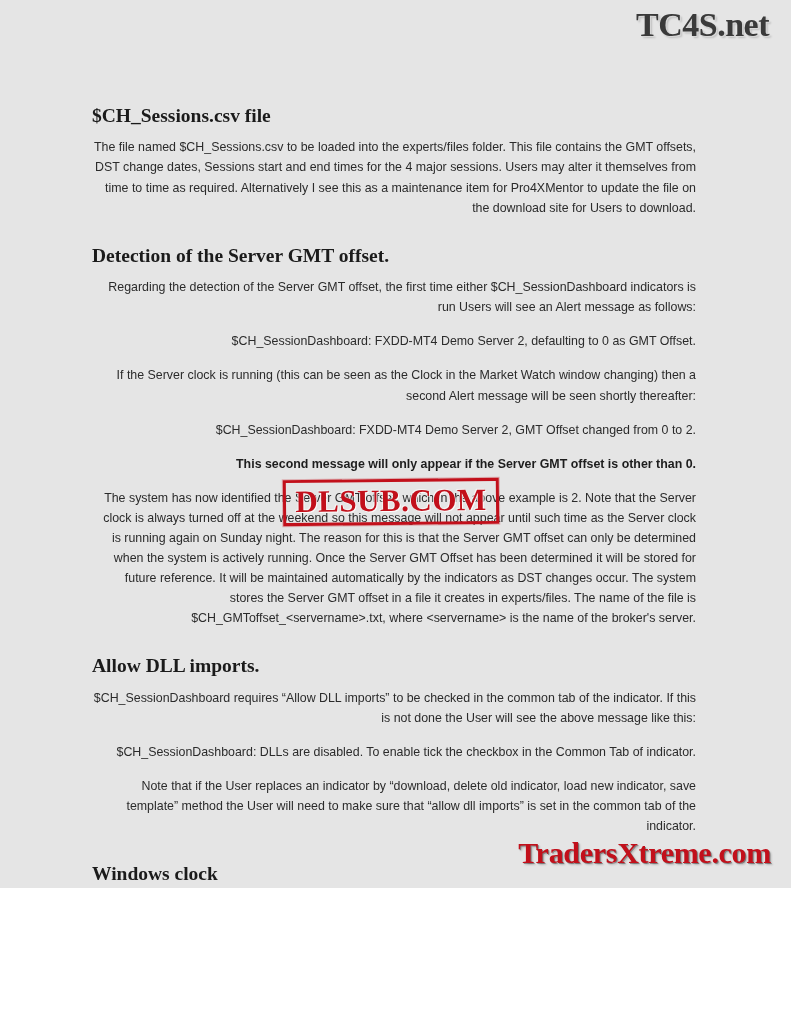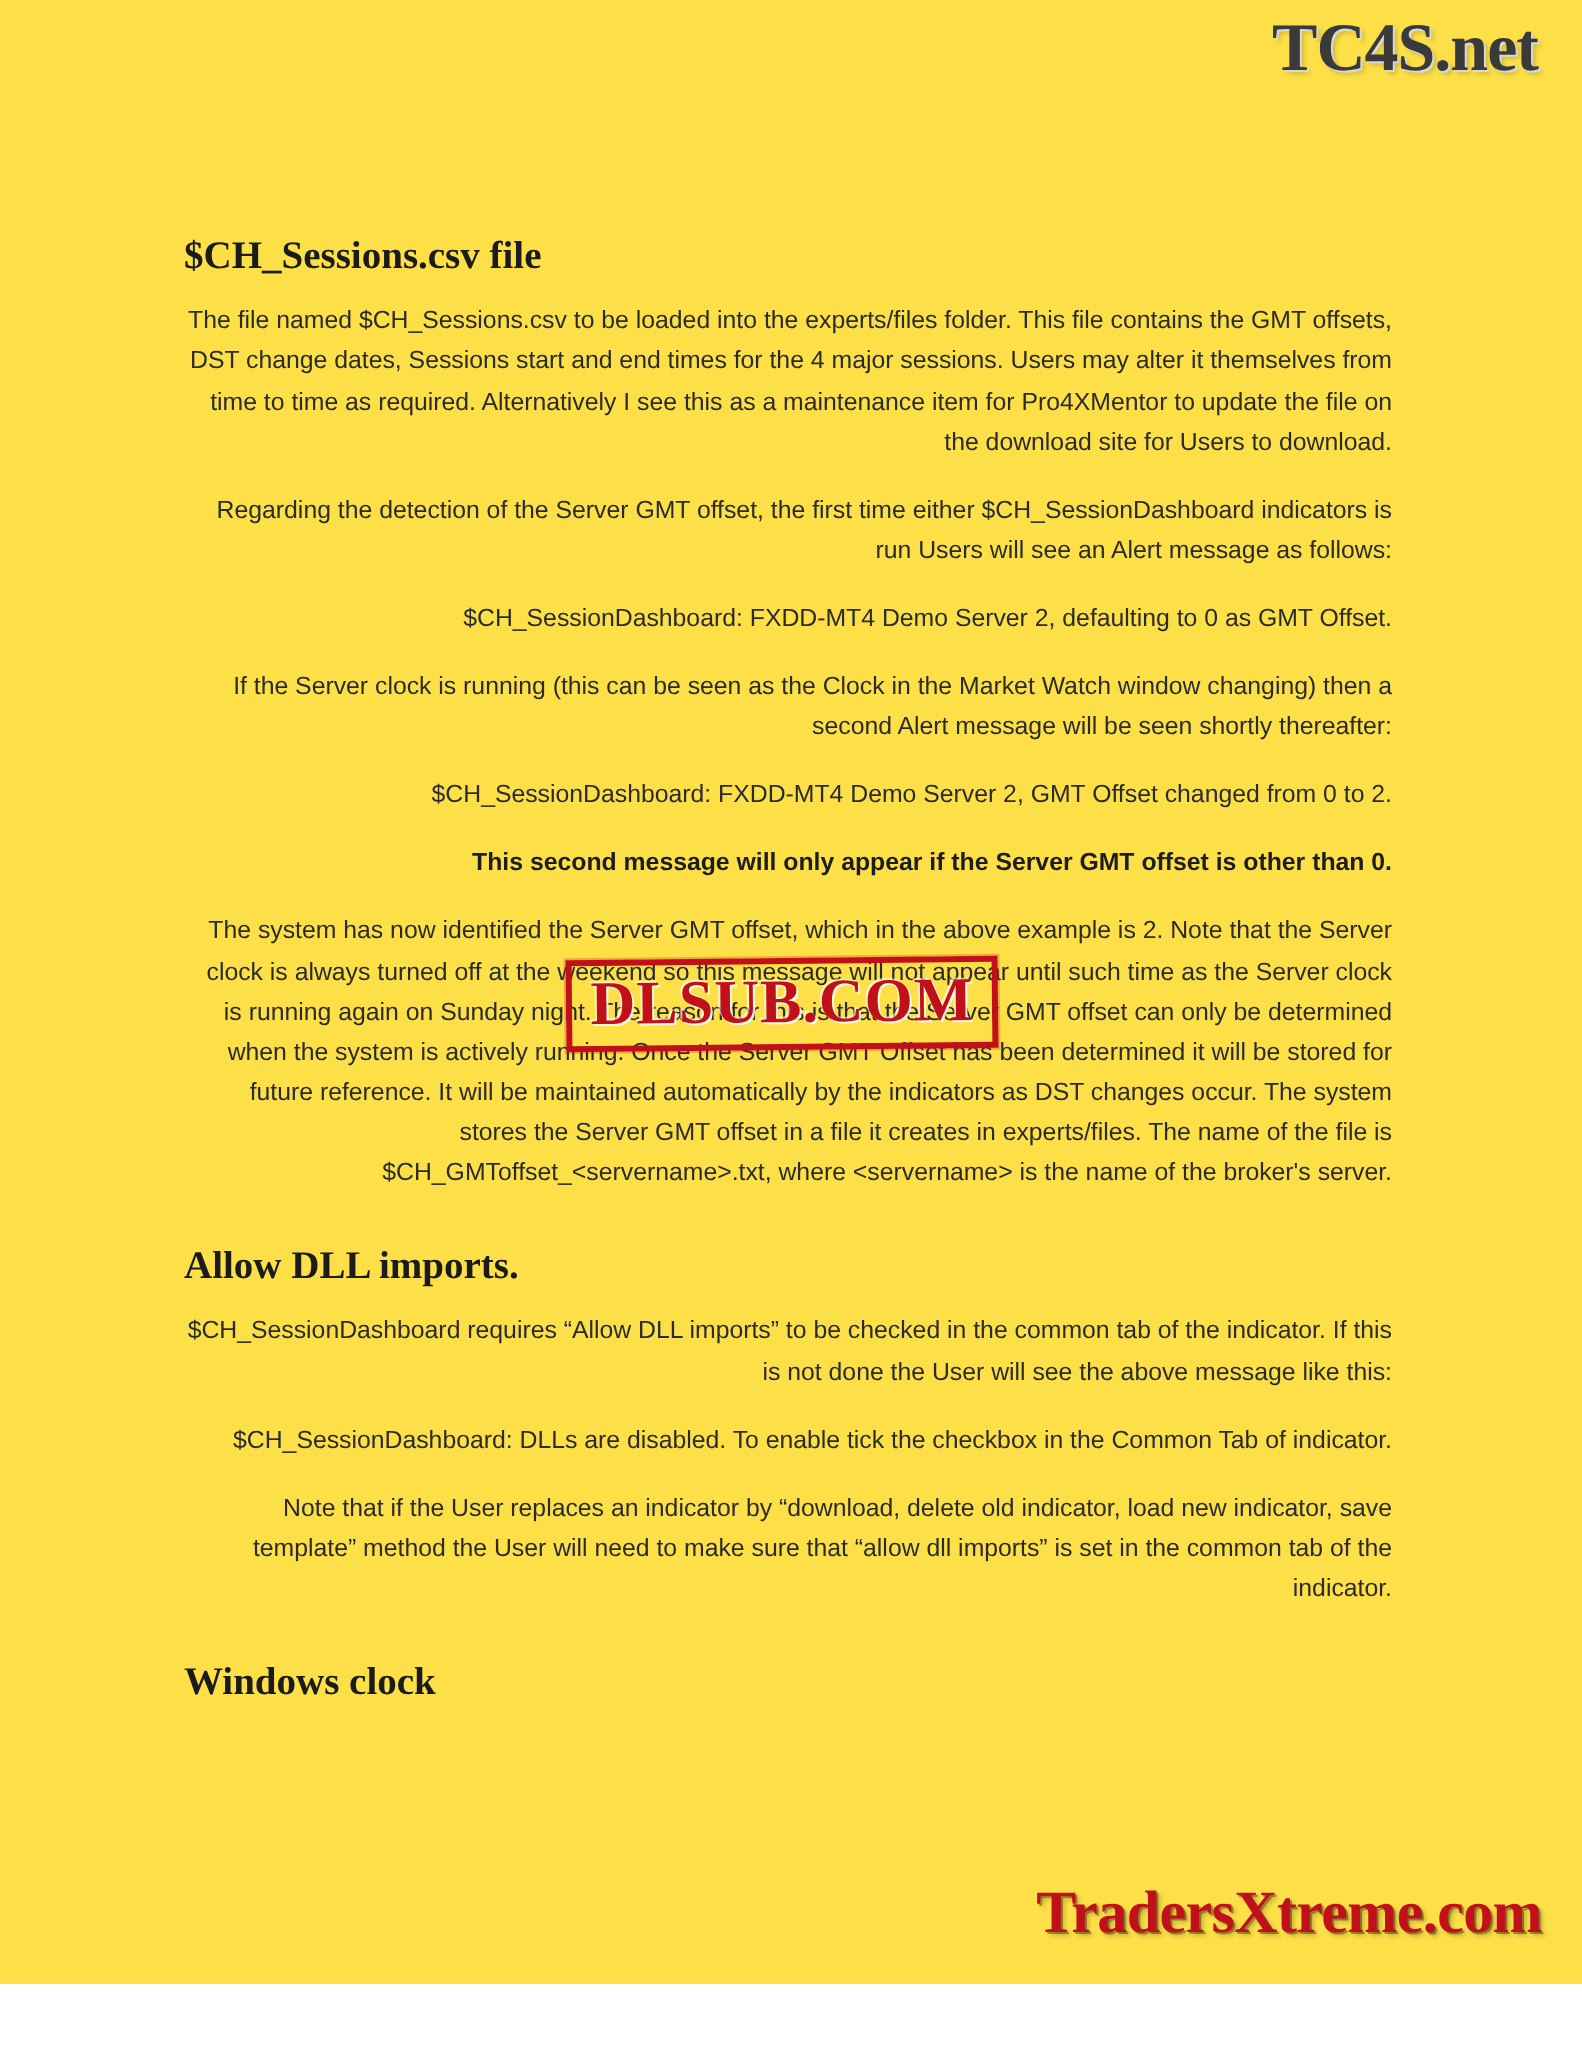--- a/index.html
+++ b/index.html
@@ -12,42 +12,42 @@
     height: 1024px;
     position: relative;
     font-family: "Liberation Sans", sans-serif;
     color: #231f20;
     overflow: hidden;
   }
   .page {
     position: absolute;
     left: 0; top: 0;
     width: 791px;
-    height: 992px;
-    background: #fde047;
+    height: 888px;
+    background: #e5e5e5;
   }
 
   
   .top-brand {
     position: absolute;
     right: 22px;
     top: 6px;
     font-family: "Liberation Serif", serif;
     font-size: 34px;
     font-weight: bold;
     letter-spacing: -0.5px;
     color: #3a3a3a;
     text-shadow: 1px 1px 0 #d8d8d8, 2px 2px 2px rgba(0,0,0,0.18);
   }
 
   
   .content {
     position: absolute;
     left: 92px;
-    top: 117px;
+    top: 104px;
     width: 604px;
   }
 
   h2.sec {
     font-family: "Liberation Serif", serif;
     font-size: 19.5px;
     font-weight: bold;
     color: #1b1b1b;
     margin: 0 0 10px 0;
     line-height: 1.2;
@@ -112,20 +112,21 @@
 
 <div class="page">
 
   <div class="top-brand">TC4S.net</div>
 
   <div class="content">
 
     <h2 class="sec">$CH_Sessions.csv file</h2>
     <p class="para">The file named $CH_Sessions.csv to be loaded into the experts/files folder. This file contains the GMT offsets, DST change dates, Sessions start and end times for the 4 major sessions. Users may alter it themselves from time to time as required. Alternatively I see this as a maintenance item for Pro4XMentor to update the file on the download site for Users to download.</p>
 
+    <h2 class="sec spaced">Detection of the Server GMT offset.</h2>
     <p class="para">Regarding the detection of the Server GMT offset, the first time either $CH_SessionDashboard indicators is run Users will see an Alert message as follows:</p>
     <p class="para">$CH_SessionDashboard: FXDD-MT4 Demo Server 2, defaulting to 0 as GMT Offset.</p>
     <p class="para">If the Server clock is running (this can be seen as the Clock in the Market Watch window changing) then a second Alert message will be seen shortly thereafter:</p>
     <p class="para">$CH_SessionDashboard: FXDD-MT4 Demo Server 2, GMT Offset changed from 0 to 2.</p>
     <p class="para bold">This second message will only appear if the Server GMT offset is other than 0.</p>
     <p class="para">The system has now identified the Server GMT offset, which in the above example is 2. Note that the Server clock is always turned off at the weekend so this message will not appear until such time as the Server clock is running again on Sunday night. The reason for this is that the Server GMT offset can only be determined when the system is actively running. Once the Server GMT Offset has been determined it will be stored for future reference. It will be maintained automatically by the indicators as DST changes occur. The system stores the Server GMT offset in a file it creates in experts/files. The name of the file is $CH_GMToffset_&lt;servername&gt;.txt, where &lt;servername&gt; is the name of the broker's server.</p>
 
     <h2 class="sec spaced">Allow DLL imports.</h2>
     <p class="para">$CH_SessionDashboard  requires “Allow DLL imports” to be checked in the common tab of the indicator. If this is not done the User will see the above message like this:</p>
     <p class="para">$CH_SessionDashboard: DLLs are disabled.  To enable tick the checkbox in the Common Tab of indicator.</p>

